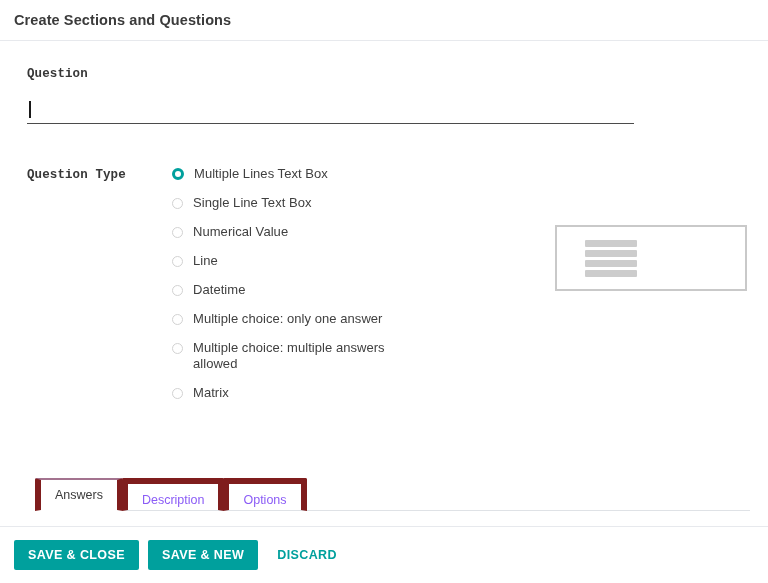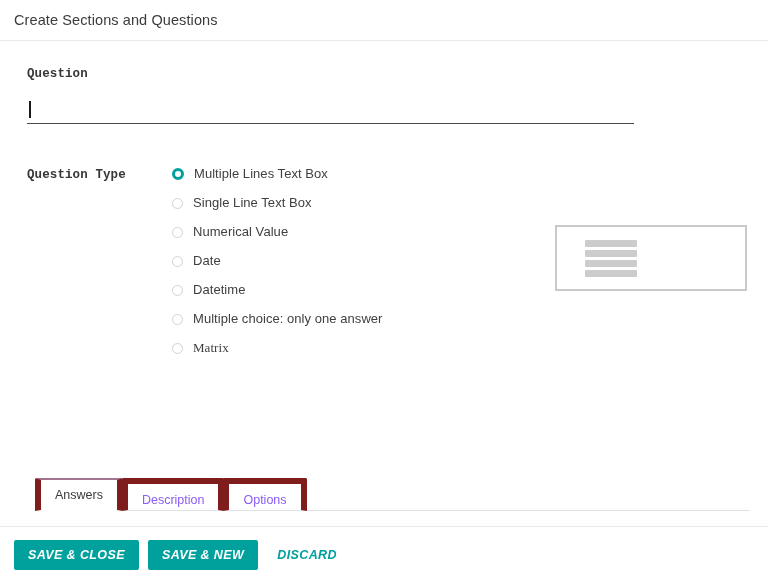--- a/index.html
+++ b/index.html
@@ -23,21 +23,21 @@
     border-bottom: 1px solid #e7e9ed;
     display: flex;
     align-items: center;
     padding: 0 14px;
     background: #ffffff;
   }
   .dialog-title {
     font-size: 14.5px;
     color: #3b3b3b;
     letter-spacing: 0.1px;
-    font-weight: 400;
+    font-weight: 700;
   }
 
   
   .dialog-body {
     position: relative;
     height: 486px;
     box-sizing: border-box;
     padding: 0;
     background: #ffffff;
   }
@@ -103,21 +103,21 @@
     flex: 0 0 auto;
     width: 260px;
   }
 
   .radio-item {
     display: flex;
     align-items: flex-start;
     margin-bottom: 13px;
     cursor: pointer;
   }
-  .radio-item:last-child { margin-bottom: 0; font-family: Liberation Serif, serif; }
+  .radio-item:last-child { margin-bottom: 0; }
 
   .radio-mark {
     flex: 0 0 auto;
     width: 11px;
     height: 11px;
     border-radius: 50%;
     border: 1px solid #d2d2d2;
     box-sizing: border-box;
     background: #ffffff;
     margin-top: 3px;
@@ -231,21 +231,20 @@
     font-family: "Liberation Sans", sans-serif;
     font-size: 12.5px;
     font-weight: bold;
     letter-spacing: 0.4px;
     border: none;
     cursor: pointer;
     padding: 0 14px;
     height: 30px;
     line-height: 30px;
     border-radius: 2px;
-    font-style: italic;
   }
   .btn-primary {
     background: #00a09d;
     color: #ffffff;
     margin-right: 9px;
   }
   .btn-link {
     background: transparent;
     color: #00a09d;
     padding: 0 10px;
@@ -286,33 +285,37 @@
           <span class="radio-label">Single Line Text Box</span>
         </label>
 
         <label class="radio-item">
           <span class="radio-mark"></span>
           <span class="radio-label">Numerical Value</span>
         </label>
 
         <label class="radio-item">
           <span class="radio-mark"></span>
-          <span class="radio-label">Date</span>
+          <span class="radio-label">Line</span>
         </label>
 
         <label class="radio-item">
           <span class="radio-mark"></span>
           <span class="radio-label">Datetime</span>
         </label>
 
         <label class="radio-item">
           <span class="radio-mark"></span>
           <span class="radio-label">Multiple choice: only one answer</span>
         </label>
 
+        <label class="radio-item">
+          <span class="radio-mark"></span>
+          <span class="radio-label">Multiple choice: multiple answers allowed</span>
+        </label>
 
         <label class="radio-item">
           <span class="radio-mark"></span>
           <span class="radio-label">Matrix</span>
         </label>
 
       </div>
     </div>
 
     <div class="preview-box">

